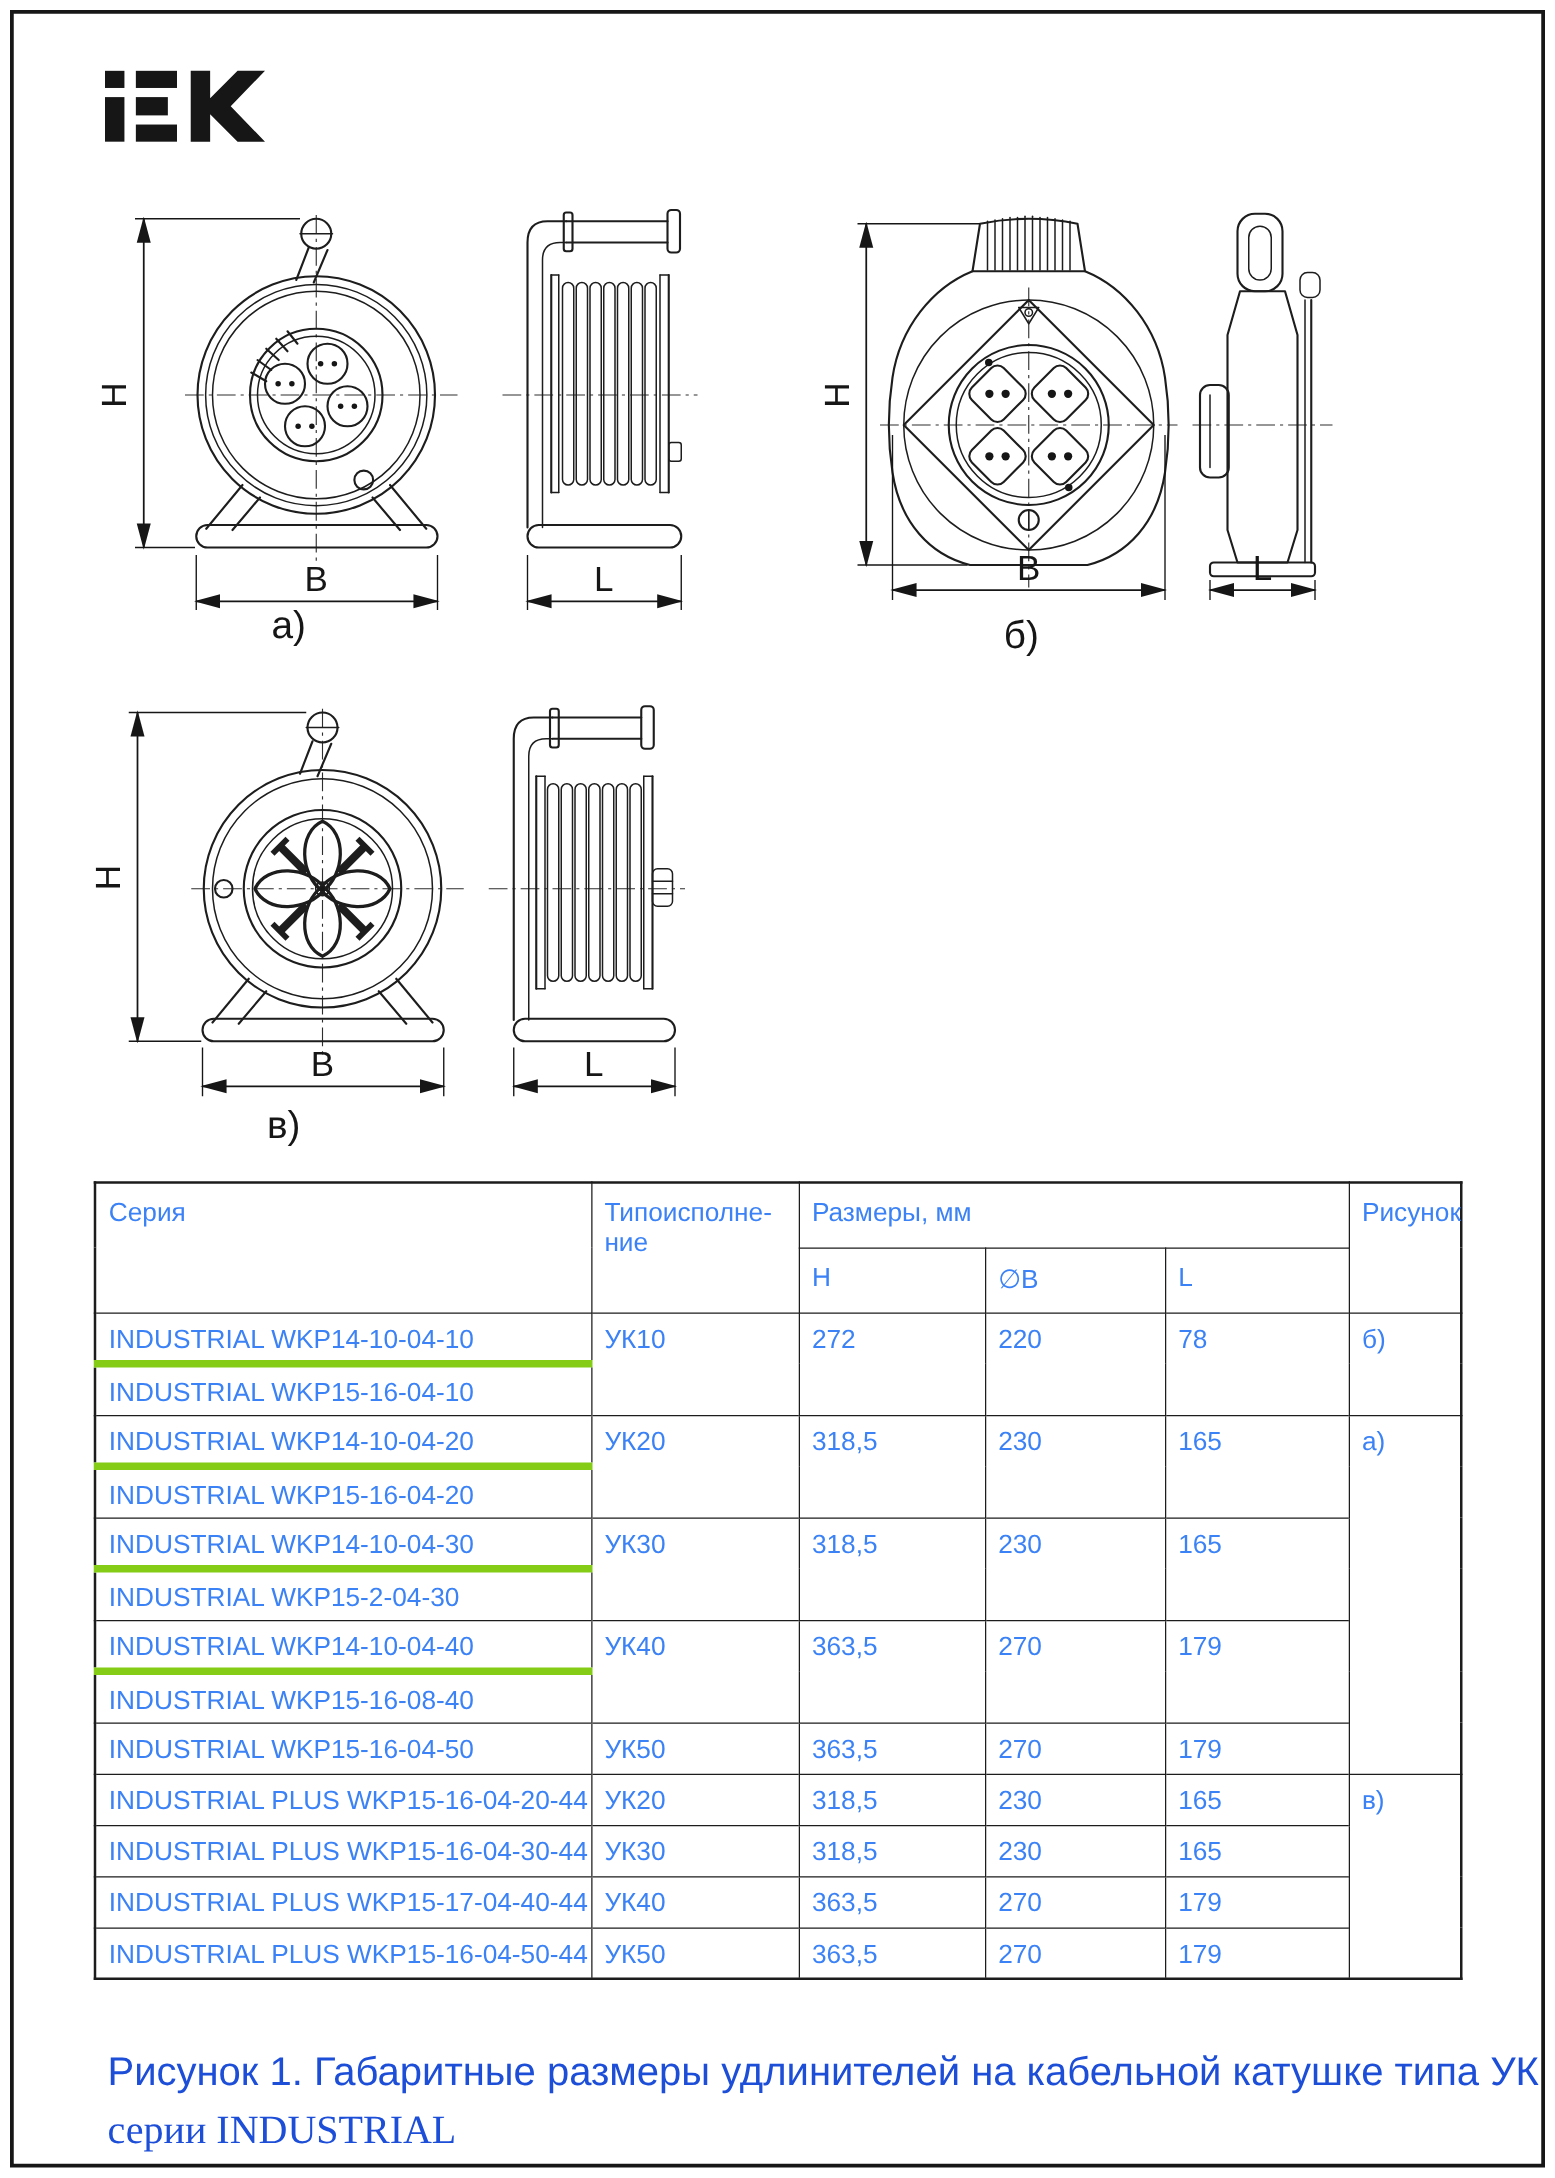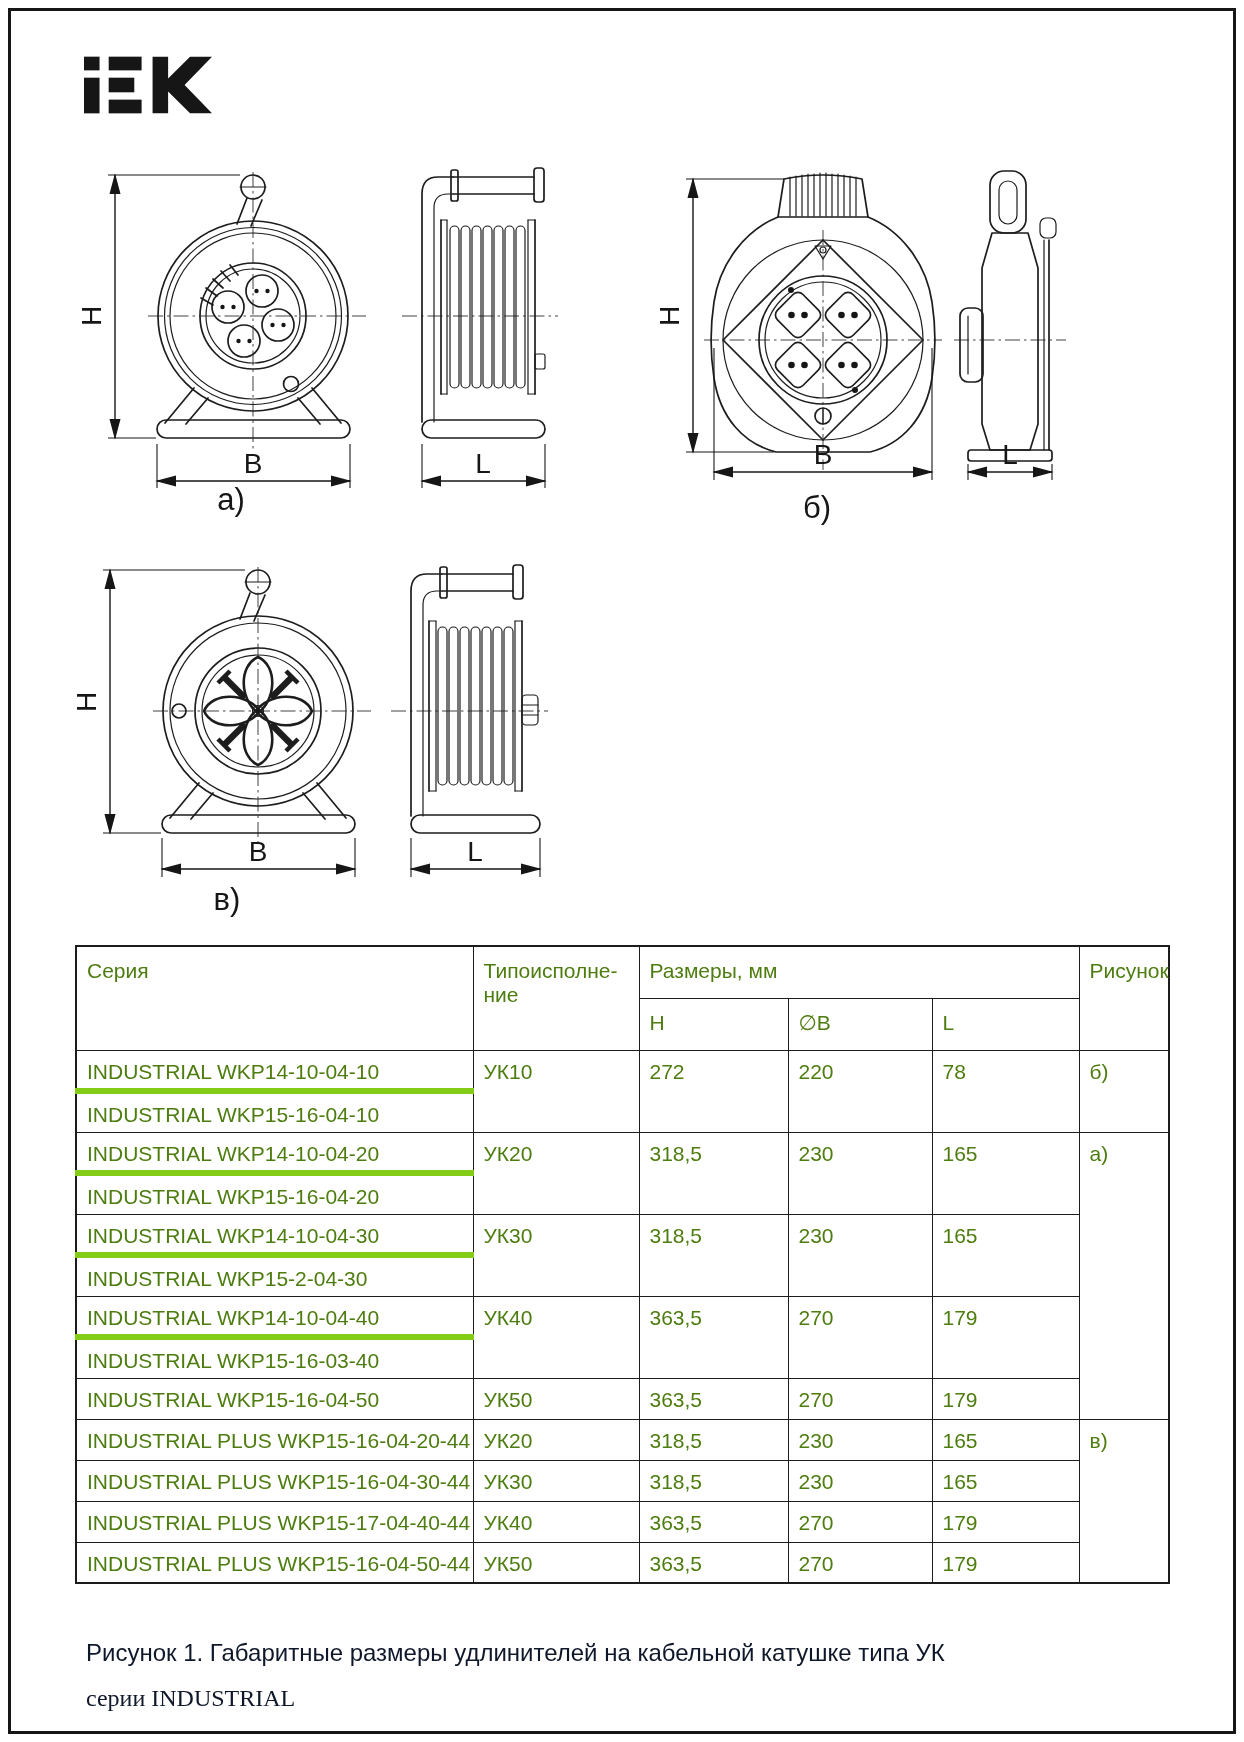--- a/index.html
+++ b/index.html
@@ -19,37 +19,37 @@
   .dim { fill:none; stroke:#161616; stroke-width:1.4; }
   .ext { fill:none; stroke:#161616; stroke-width:1.1; }
   .dimtxt { font:28px "Liberation Sans", sans-serif; fill:#161616; }
   .dot { fill:#161616; stroke:none; }
 
   .fig-label { position:absolute; width:70px; text-align:center; font-size:31px; color:#161616; }
 
   table.dims {
     position:absolute; left:75px; top:945px; width:1093px;
     border-collapse:collapse; table-layout:fixed;
-    font-size:21px; color:#4d7c0f; border:2px solid #1c1c1c;
+    font-size:21px; color:#3b82f6; border:2px solid #1c1c1c;
   }
   .dims th {
     border:1.6px solid #1c1c1c; font-weight:normal; text-align:left;
     vertical-align:top; padding:12px 6px 2px 10px;
   }
   .dims td {
     border-left:1.6px solid #1c1c1c; border-right:1.6px solid #1c1c1c;
     border-top:none; border-bottom:none;
     vertical-align:top; padding:9px 6px 2px 10px; overflow:hidden; white-space:nowrap;
   }
   .dims tr.h1 { height:52px; } .dims tr.h2 { height:52px; }
   .dims tbody tr { height:41px; }
   .dims tr.group td { border-top:1.6px solid #1c1c1c; }
   .dims tr.pair  td { border-top:6px solid #84cc16; }
 
-  .caption { position:absolute; left:86px; font-size:24px; color:#0f172a; }
+  .caption { position:absolute; left:86px; font-size:32px; color:#1d4ed8; }
 </style>
 </head>
 <body>
 
 <div class="page">
   <div class="frame"></div>
 
   <svg class="logo" viewBox="0 0 140 62" aria-label="IEK">
     <g fill="#161616">
       <rect x="0" y="0" width="17" height="15"></rect>
@@ -399,21 +399,21 @@
         <td>INDUSTRIAL WKP15-2-04-30</td>
       </tr>
       <tr class="group">
         <td>INDUSTRIAL WKP14-10-04-40</td>
         <td rowspan="2">УК40</td>
         <td rowspan="2">363,5</td>
         <td rowspan="2">270</td>
         <td rowspan="2">179</td>
       </tr>
       <tr class="pair">
-        <td>INDUSTRIAL WKP15-16-03-40</td>
+        <td>INDUSTRIAL WKP15-16-08-40</td>
       </tr>
       <tr class="group">
         <td>INDUSTRIAL WKP15-16-04-50</td>
         <td>УК50</td>
         <td>363,5</td>
         <td>270</td>
         <td>179</td>
       </tr>
       <tr class="group">
         <td>INDUSTRIAL PLUS WKP15-16-04-20-44</td>

